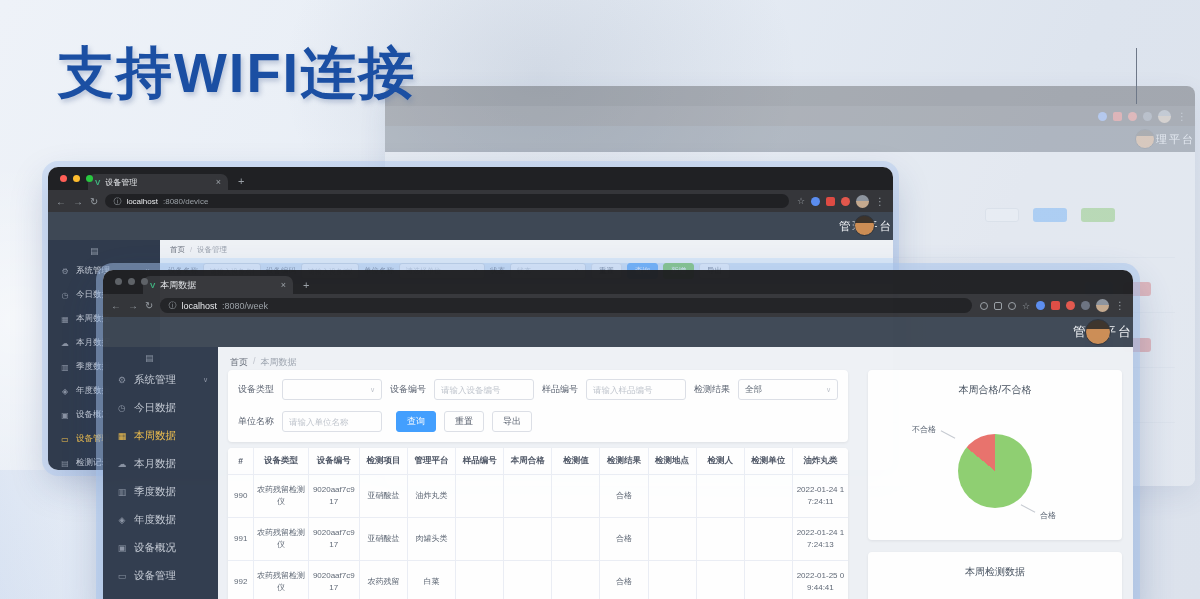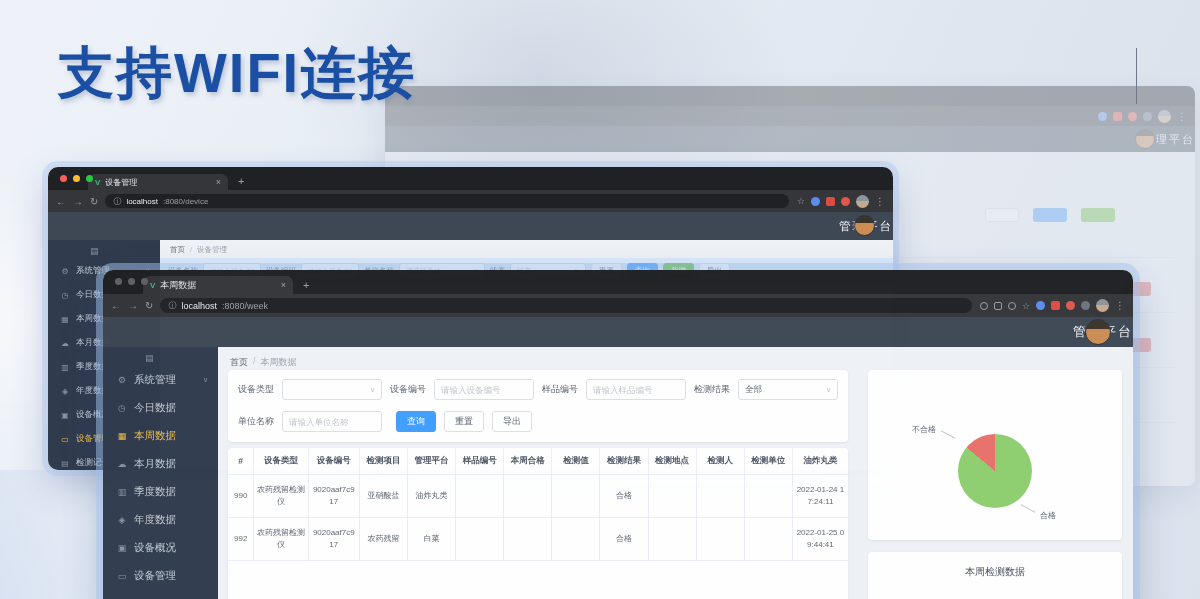--- a/index.html
+++ b/index.html
@@ -429,39 +429,55 @@
                 <td></td>
                 <td></td>
                 <td></td>
                 <td>合格</td>
                 <td></td>
                 <td></td>
                 <td></td>
                 <td>2022-01-24 17:24:11</td>
               </tr>
               <tr>
+                <td>991</td>
+                <td>农药残留检测仪</td>
+                <td>9020aaf7c917</td>
+                <td>亚硝酸盐</td>
+                <td>肉罐头类</td>
+                <td></td>
+                <td></td>
+                <td></td>
+                <td>合格</td>
+                <td></td>
+                <td></td>
+                <td></td>
+                <td>2022-01-24 17:24:13</td>
+              </tr>
+              <tr>
                 <td>992</td>
                 <td>农药残留检测仪</td>
                 <td>9020aaf7c917</td>
                 <td>农药残留</td>
                 <td>白菜</td>
                 <td></td>
                 <td></td>
                 <td></td>
                 <td>合格</td>
                 <td></td>
                 <td></td>
                 <td></td>
                 <td>2022-01-25 09:44:41</td>
               </tr>
             </tbody>
           </table>
         </div>
 
         <div class="card panel1">
+          <div class="panel-title">本周合格/不合格</div>
           <div class="pie" style="background: conic-gradient(rgb(142, 207, 112) 0deg, rgb(142, 207, 112) 309.6deg, rgb(233, 113, 107) 309.6deg, rgb(233, 113, 107) 360deg);"></div>
           <div class="leader ld-fail"></div>
           <div class="pie-label pl-fail">不合格</div>
           <div class="leader ld-pass"></div>
           <div class="pie-label pl-pass">合格</div>
         </div>
         <div class="card panel2">
           <div class="panel-title">本周检测数据</div>
         </div>
       </div>

